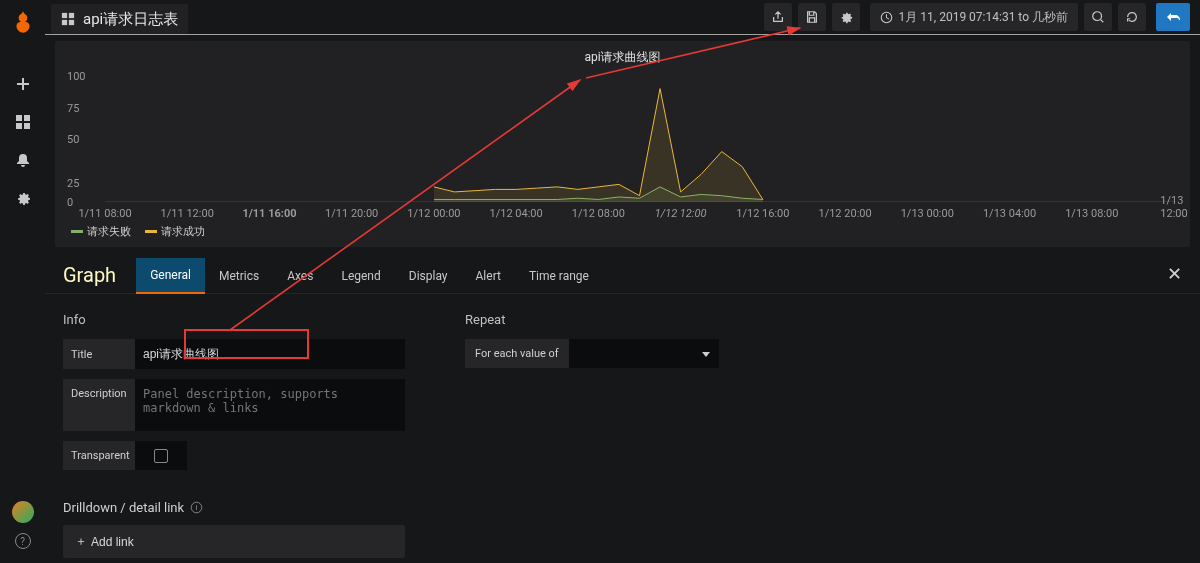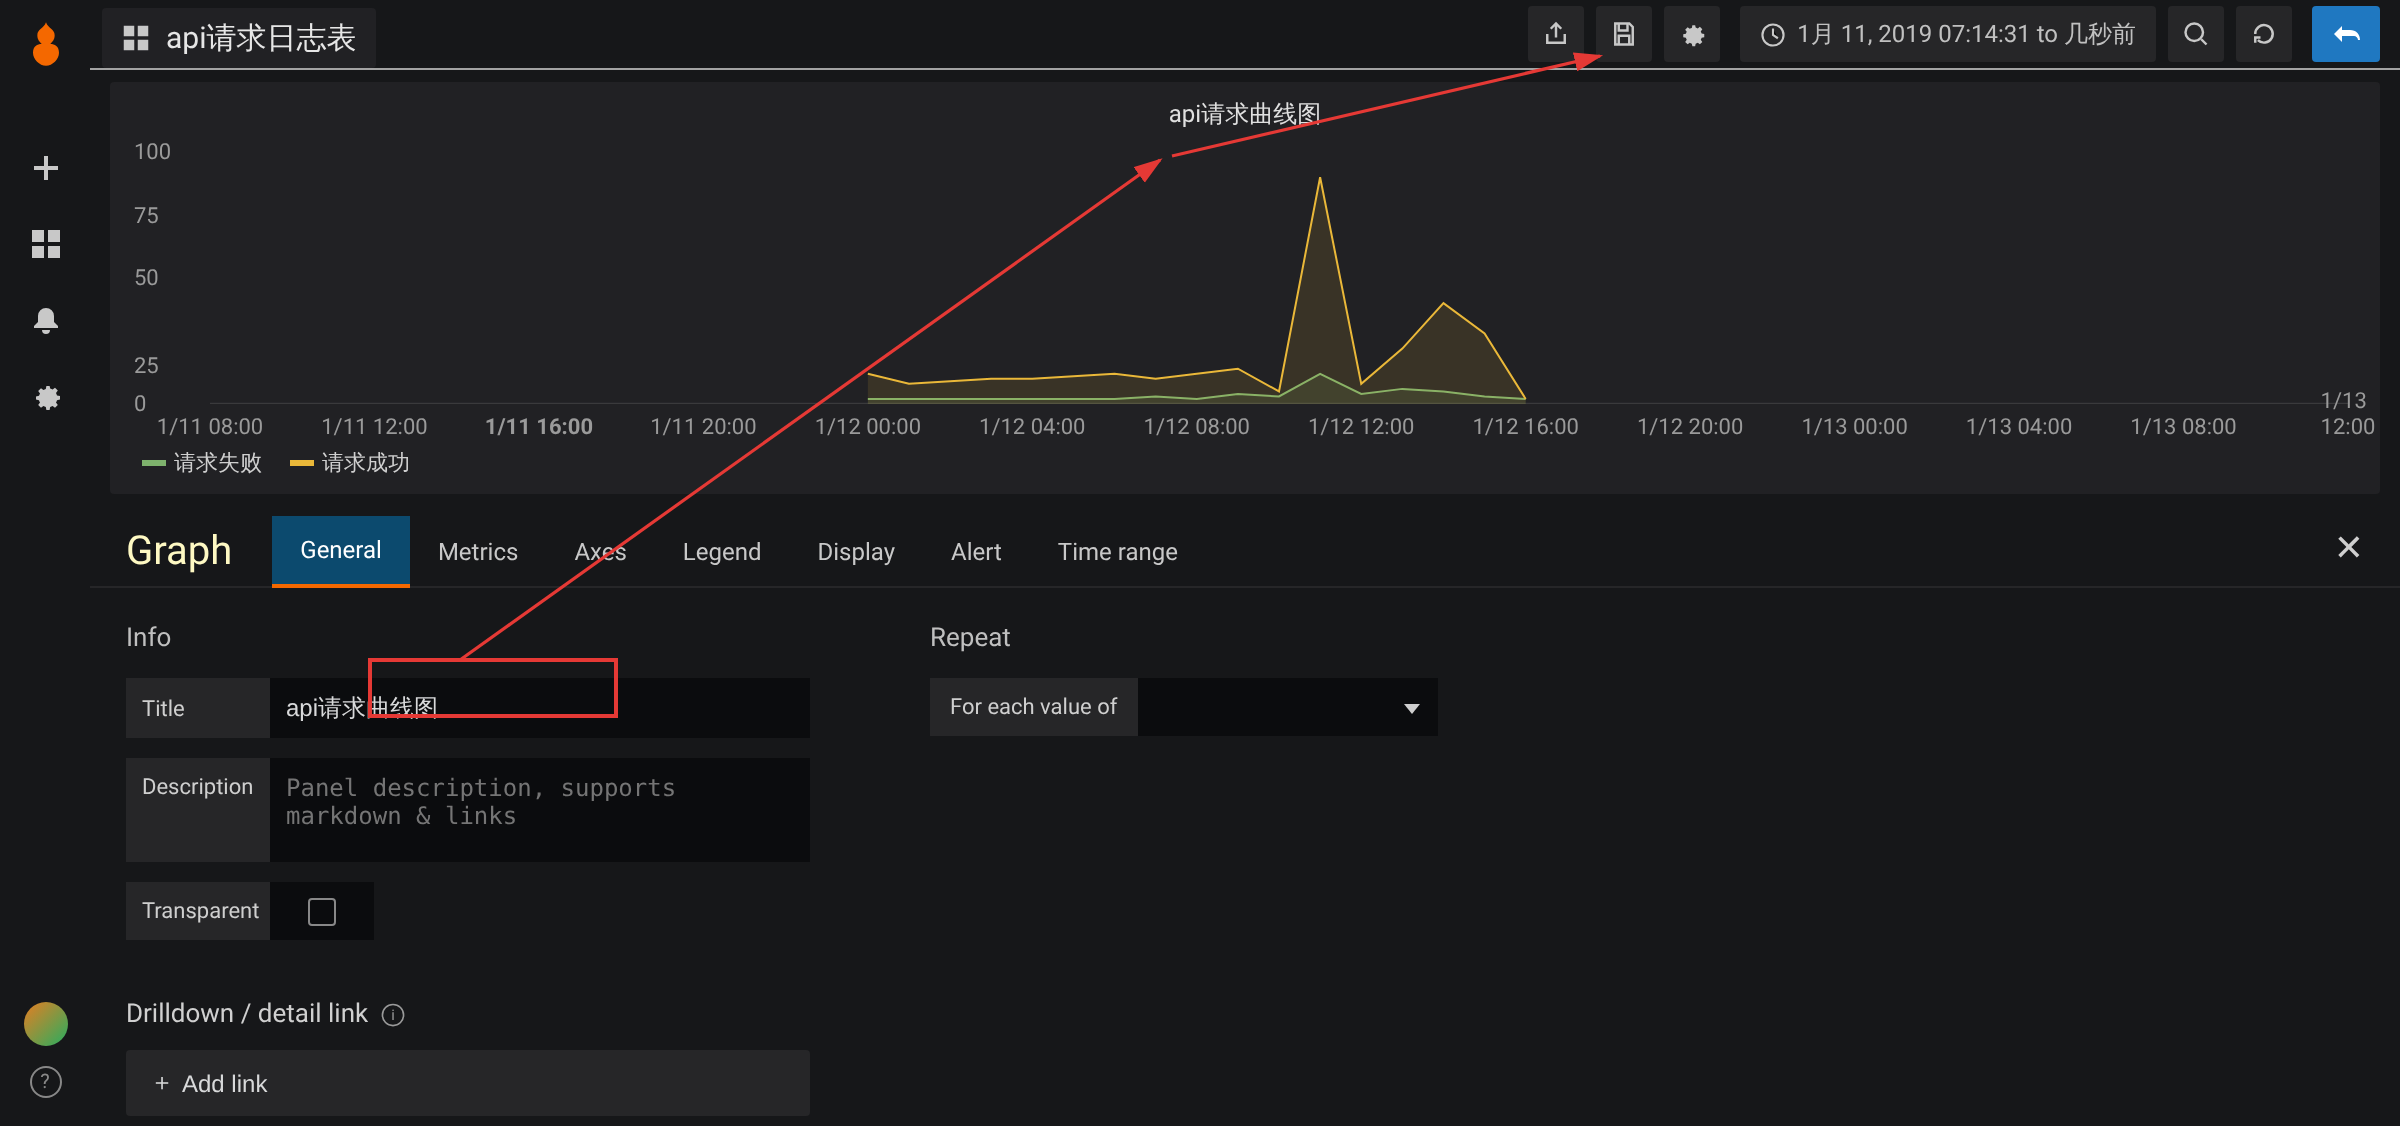--- a/index.html
+++ b/index.html
@@ -161,21 +161,21 @@
             <path d="M307.69230769230774 88 L326.9230769230769 92 L346.15384615384613 91 L365.38461538461536 90 L384.61538461538464 90 L403.84615384615387 89 L423.0769230769231 88 L442.30769230769226 90 L461.53846153846155 88 L480.7692307692308 86 L500 95 L519.2307692307693 10 L538.4615384615385 92 L557.6923076923077 78 L576.9230769230769 60 L596.1538461538462 72 L615.3846153846155 98 " fill="none" stroke="#EAB839" stroke-width="1" vector-effect="non-scaling-stroke"></path>
           </svg>
         </div>
         <div class="xtick" style="left: calc(0% + 38px);">1/11 08:00</div>
         <div class="xtick" style="left: calc(7.69231% + 34.7692px);">1/11 12:00</div>
         <div class="xtick" style="left: calc(15.3846% + 31.5385px); font-weight: bold;">1/11 16:00</div>
         <div class="xtick" style="left: calc(23.0769% + 28.3077px);">1/11 20:00</div>
         <div class="xtick" style="left: calc(30.7692% + 25.0769px);">1/12 00:00</div>
         <div class="xtick" style="left: calc(38.4615% + 21.8462px);">1/12 04:00</div>
         <div class="xtick" style="left: calc(46.1538% + 18.6154px);">1/12 08:00</div>
-        <div class="xtick" style="left: calc(53.8462% + 15.3846px);">1/12 12:00</div>
+        <div class="xtick" style="left: calc(53.8462% + 15.3846px); font-style: italic;">1/12 12:00</div>
         <div class="xtick" style="left: calc(61.5385% + 12.1538px);">1/12 16:00</div>
         <div class="xtick" style="left: calc(69.2308% + 8.92308px);">1/12 20:00</div>
         <div class="xtick" style="left: calc(76.9231% + 5.69231px);">1/13 00:00</div>
         <div class="xtick" style="left: calc(84.6154% + 2.46154px);">1/13 04:00</div>
         <div class="xtick" style="left: calc(92.3077% - 0.769231px);">1/13 08:00</div>
         <div class="xtick" style="left: calc(100% - 4px);">1/13 12:00</div>
       </div>
     <div class="legend" id="legend">
         <div class="leg-item">
           <div class="leg-sw" style="background: rgb(126, 178, 109);"></div>

